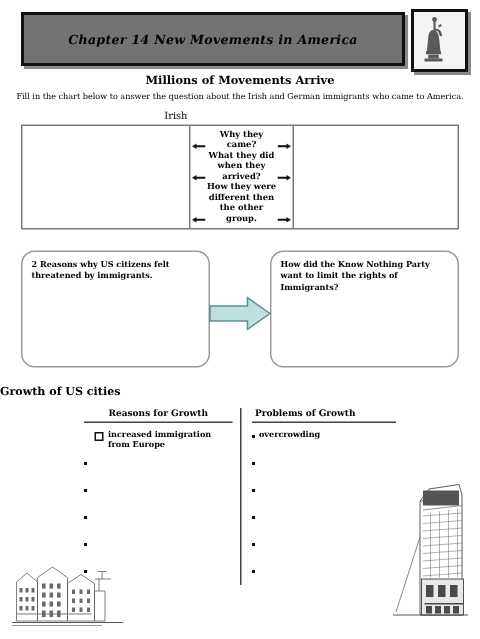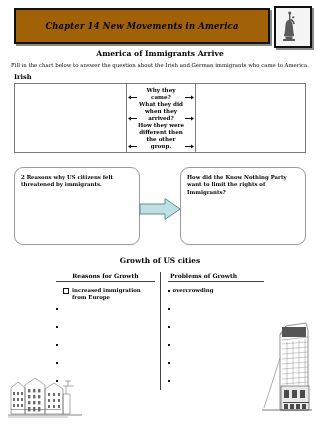--- a/index.html
+++ b/index.html
@@ -22,21 +22,21 @@
     position: relative;
     margin: 6px 8px 0 14px;
     height: 38px;
   }
   .header-banner {
     position: absolute;
     left: 0;
     top: 2px;
     right: 42px;
     height: 32px;
-    background: #a16207;
+    background: #737373;
     border: 2px solid #111111;
     box-shadow: 2px 2px 0 #8a8a8a;
     display: flex;
     flex-direction: column;
     align-items: center;
     justify-content: center;
   }
   .header-line {
     font-family: "DejaVu Serif", serif;
     font-style: italic;
@@ -73,23 +73,23 @@
     margin-top: 4px;
   }
 
   
   .chart-head {
     display: flex;
     margin: 5px 14px 0 14px;
   }
   .chart-head .col {
     font-family: "DejaVu Serif", serif;
-    font-weight: bold;
+    font-weight: normal;
     font-size: 6.6px;
-    text-align: left;
+    text-align: right;
   }
   .col-side { width: 111px; }
   .col-mid  { width: 70px; }
 
   .chart-table {
     margin: 2px 14px 0 14px;
     display: flex;
     border: 1px solid #7a7a7a;
     height: 68px;
   }
@@ -144,21 +144,21 @@
     position: absolute;
     left: 50%;
     top: 30px;
     transform: translateX(-50%);
     width: 42px;
     height: 24px;
   }
 
   
   .growth-title {
-    text-align: center;
+    text-align: left;
     font-family: "DejaVu Serif", serif;
     font-weight: bold;
     font-size: 7.4px;
     margin-top: 11px;
   }
   .growth-table {
     margin: 7px 56px 0 56px;
     display: flex;
     height: 118px;
     position: relative;
@@ -243,21 +243,21 @@
         <path d="M14 11 c3 0 4.6 2 4.8 5 l-1.6 0 c-0.4 -2.4 -1.6 -3.6 -3.2 -3.6 z"></path>
         <path d="M12.6 12 c2.6 0 4 2.4 4.2 6 l0.8 8 l-9 0 l0.8 -8 c0.2 -3.6 1.2 -6 3.2 -6 z"></path>
         <rect x="8" y="26" width="10" height="2.2"></rect>
         <rect x="9.5" y="28.4" width="7" height="2.6"></rect>
         <rect x="7" y="31" width="12" height="2"></rect>
       </g>
     </svg>
   </div>
 </div>
 
-<div class="section-title">America of Immigrants Arrive</div>
+<div class="section-title">Millions of Movements Arrive</div>
 <div class="instructions">Fill in the chart below to answer the question about the Irish and German immigrants who came to America.</div>
 
 <div class="chart-head">
   <div class="col col-side">Irish</div>
   <div class="col col-mid"></div>
 </div>
 
 <div class="chart-table">
   <div class="chart-cell cell-left"></div>
   <div class="chart-cell cell-mid">

